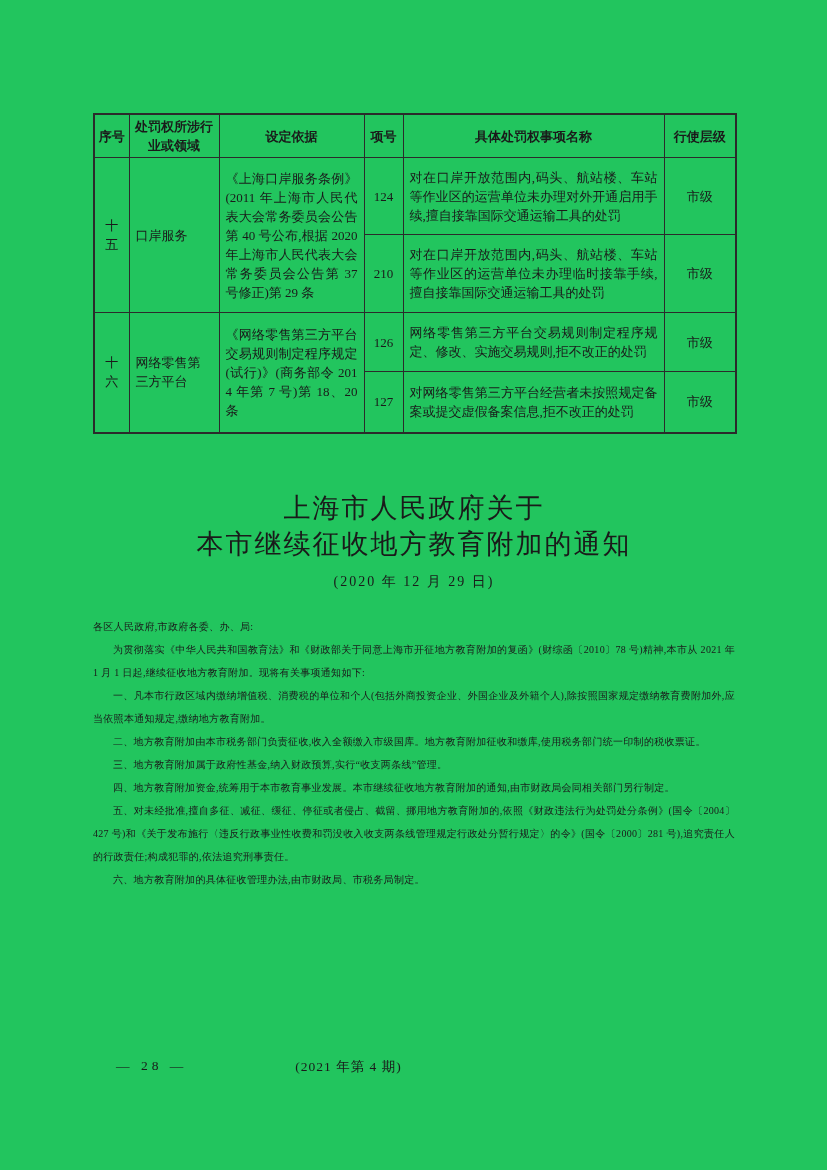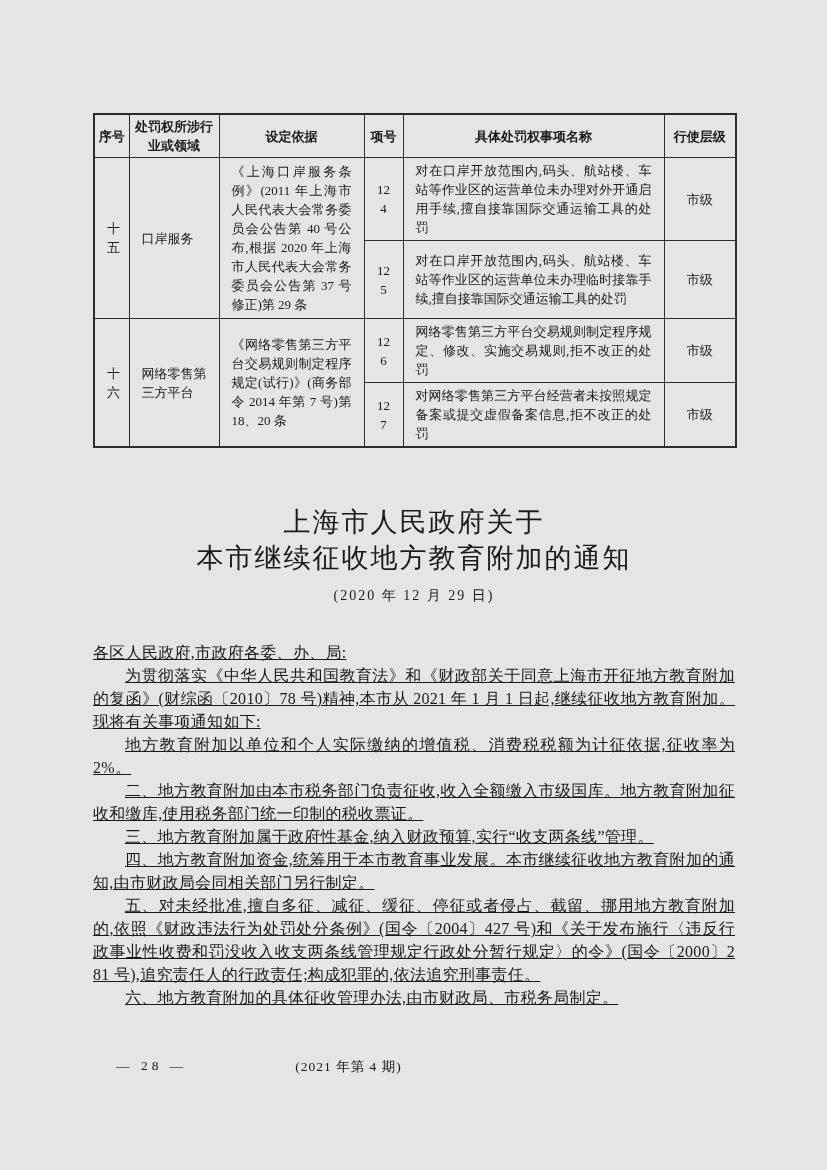--- a/index.html
+++ b/index.html
@@ -1,20 +1,20 @@
 <!DOCTYPE html>
 <html><head>
 <meta charset="utf-8">
 <style>
   html, body { margin: 0; padding: 0; background: #ffffff; }
   .page {
     position: relative;
     width: 827px;
     height: 1170px;
-    background: #e5e5e5;
+    background: #22c55e;
     color: #1a1a1a;
     font-family: "Liberation Serif", "DejaVu Serif", serif;
     overflow: hidden;
   }
   .content {
     position: absolute;
     left: 93px;
     top: 113px;
     width: 642px;
   }
@@ -23,21 +23,21 @@
   table.penalty {
     border-collapse: collapse;
     table-layout: fixed;
     width: 642px;
     border: 2px solid #2b2b2b;
   }
   table.penalty th, table.penalty td {
     border: 1px solid #2b2b2b;
     font-size: 13px;
     line-height: 19px;
-    padding: 3px 12px;
+    padding: 3px 6px;
     vertical-align: middle;
     word-break: break-all;
   }
   table.penalty th {
     font-weight: bold;
     text-align: center;
     height: 34px;
     padding: 2px 2px;
   }
   td.c { text-align: center; }
@@ -63,27 +63,26 @@
     text-align: center;
     font-size: 14px;
     letter-spacing: 2px;
   }
   .doc-number {
     margin-top: 9px;
     text-align: right;
     font-size: 13.5px;
   }
   .body-text {
-    margin-top: 36px;
-    font-size: 16px;
+    margin-top: 24px;
+    font-size: 10px;
     line-height: 23px;
     text-align: justify;
     text-justify: inter-ideograph;
     letter-spacing: 0.3px;
-    text-decoration: underline;
   }
   .body-text p { margin: 0; text-indent: 2em; word-break: break-all; }
   .body-text p.salutation { text-indent: 0; }
 
   
   .footer {
     position: absolute;
     top: 1058px;
     left: 0;
     width: 827px;
@@ -134,21 +133,21 @@
       <tbody>
         <tr class="r-tall1">
           <td class="c" rowspan="2">十五</td>
           <td class="industry" rowspan="2">口岸服务</td>
           <td class="basis" rowspan="2">《上海口岸服务条例》(2011 年上海市人民代表大会常务委员会公告第 40 号公布,根据 2020 年上海市人民代表大会常务委员会公告第 37 号修正)第 29 条</td>
           <td class="c">124</td>
           <td class="name">对在口岸开放范围内,码头、航站楼、车站等作业区的运营单位未办理对外开通启用手续,擅自接靠国际交通运输工具的处罚</td>
           <td class="c">市级</td>
         </tr>
         <tr class="r-tall2">
-          <td class="c">125</td>
+          <td class="c">210</td>
           <td class="name">对在口岸开放范围内,码头、航站楼、车站等作业区的运营单位未办理临时接靠手续,擅自接靠国际交通运输工具的处罚</td>
           <td class="c">市级</td>
         </tr>
         <tr class="r-short1">
           <td class="c" rowspan="2">十六</td>
           <td class="industry" rowspan="2">网络零售第三方平台</td>
           <td class="basis" rowspan="2">《网络零售第三方平台交易规则制定程序规定(试行)》(商务部令 2014 年第 7 号)第 18、20 条</td>
           <td class="c">126</td>
           <td class="name">网络零售第三方平台交易规则制定程序规定、修改、实施交易规则,拒不改正的处罚</td>
           <td class="c">市级</td>
@@ -165,21 +164,21 @@
       <div>上海市人民政府关于</div>
       <div>本市继续征收地方教育附加的通知</div>
     </div>
 
     <div class="date-line">(2020 年 12 月 29 日)</div>
 
 
     <div class="body-text">
       <p class="salutation">各区人民政府,市政府各委、办、局:</p>
       <p>为贯彻落实《中华人民共和国教育法》和《财政部关于同意上海市开征地方教育附加的复函》(财综函〔2010〕78 号)精神,本市从 2021 年 1 月 1 日起,继续征收地方教育附加。现将有关事项通知如下:</p>
-      <p>地方教育附加以单位和个人实际缴纳的增值税、消费税税额为计征依据,征收率为 2%。</p>
+      <p>一、凡本市行政区域内缴纳增值税、消费税的单位和个人(包括外商投资企业、外国企业及外籍个人),除按照国家规定缴纳教育费附加外,应当依照本通知规定,缴纳地方教育附加。</p>
       <p>二、地方教育附加由本市税务部门负责征收,收入全额缴入市级国库。地方教育附加征收和缴库,使用税务部门统一印制的税收票证。</p>
       <p>三、地方教育附加属于政府性基金,纳入财政预算,实行“收支两条线”管理。</p>
       <p>四、地方教育附加资金,统筹用于本市教育事业发展。本市继续征收地方教育附加的通知,由市财政局会同相关部门另行制定。</p>
       <p>五、对未经批准,擅自多征、减征、缓征、停征或者侵占、截留、挪用地方教育附加的,依照《财政违法行为处罚处分条例》(国令〔2004〕427 号)和《关于发布施行〈违反行政事业性收费和罚没收入收支两条线管理规定行政处分暂行规定〉的令》(国令〔2000〕281 号),追究责任人的行政责任;构成犯罪的,依法追究刑事责任。</p>
       <p>六、地方教育附加的具体征收管理办法,由市财政局、市税务局制定。</p>
     </div>
   </div>
 
   <div class="footer">
     <span class="pagenum">— 28 —</span>

